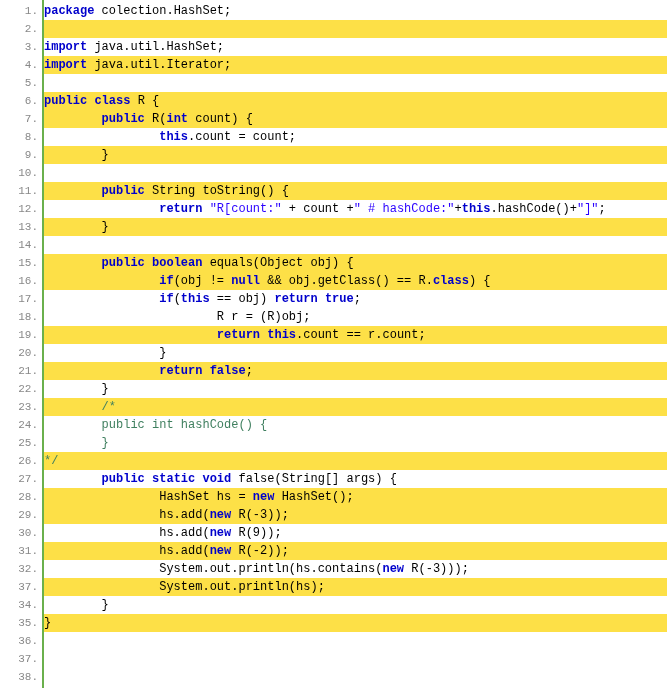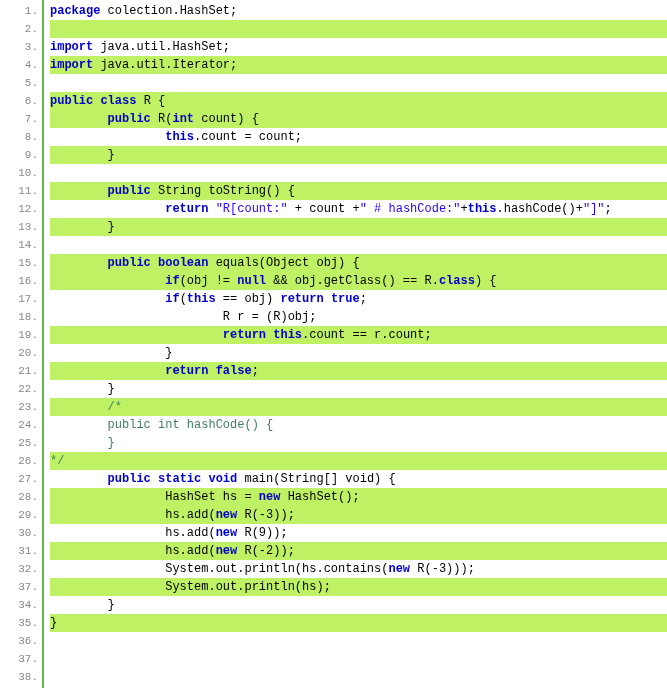--- a/index.html
+++ b/index.html
@@ -24,29 +24,29 @@
 .gutter-line {
   height: 18px;
   padding-right: 4px;
   font-size: 11px;
 }
 .gutter-line::after {
   content: ".";
 }
 .code {
   flex: 1;
-  padding: 2px 0 2px 6px;
+  padding: 2px 0 2px 0;
   font-family: Liberation Mono, monospace;
 }
 .code-line {
   height: 18px;
   white-space: pre;
 }
 .code-line.alt {
-  background: #bef264;
+  background: #fde047;
 }
 .kw { color: #0000cc; font-weight: bold; }
 .str { color: #2a00ff; }
 .cmt { color: #3f7f5f; }
 .plain { color: #000; }
 </style>
 </head>
 <body>
 
 <div class="code-container">
@@ -110,21 +110,21 @@
       <div class="code-line"><span class="plain">                </span><span class="kw">if</span><span class="plain">(</span><span class="kw">this</span><span class="plain"> == obj) </span><span class="kw">return</span><span class="plain"> </span><span class="kw">true</span><span class="plain">;</span></div>
       <div class="code-line"><span class="plain">                        R r = (R)obj;</span></div>
       <div class="code-line alt"><span class="plain">                        </span><span class="kw">return</span><span class="plain"> </span><span class="kw">this</span><span class="plain">.count == r.count;</span></div>
       <div class="code-line"><span class="plain">                }</span></div>
       <div class="code-line alt"><span class="plain">                </span><span class="kw">return</span><span class="plain"> </span><span class="kw">false</span><span class="plain">;</span></div>
       <div class="code-line"><span class="plain">        }</span></div>
       <div class="code-line alt"><span class="plain">        </span><span class="cmt">/*</span></div>
       <div class="code-line"><span class="cmt">        public int hashCode() {</span></div>
       <div class="code-line"><span class="cmt">        }</span></div>
       <div class="code-line alt"><span class="cmt">*/</span></div>
-      <div class="code-line"><span class="plain">        </span><span class="kw">public</span><span class="plain"> </span><span class="kw">static</span><span class="plain"> </span><span class="kw">void</span><span class="plain"> main(String[] void) {</span></div>
+      <div class="code-line"><span class="plain">        </span><span class="kw">public</span><span class="plain"> </span><span class="kw">static</span><span class="plain"> </span><span class="kw">void</span><span class="plain"> false(String[] args) {</span></div>
       <div class="code-line alt"><span class="plain">                HashSet hs = </span><span class="kw">new</span><span class="plain"> HashSet();</span></div>
       <div class="code-line alt"><span class="plain">                hs.add(</span><span class="kw">new</span><span class="plain"> R(-3));</span></div>
       <div class="code-line"><span class="plain">                hs.add(</span><span class="kw">new</span><span class="plain"> R(9));</span></div>
       <div class="code-line alt"><span class="plain">                hs.add(</span><span class="kw">new</span><span class="plain"> R(-2));</span></div>
       <div class="code-line"><span class="plain">                System.out.println(hs.contains(</span><span class="kw">new</span><span class="plain"> R(-3)));</span></div>
       <div class="code-line alt"><span class="plain">                System.out.println(hs);</span></div>
       <div class="code-line"><span class="plain">        }</span></div>
       <div class="code-line alt"><span class="plain">}</span></div>
     </div>
 </div>

